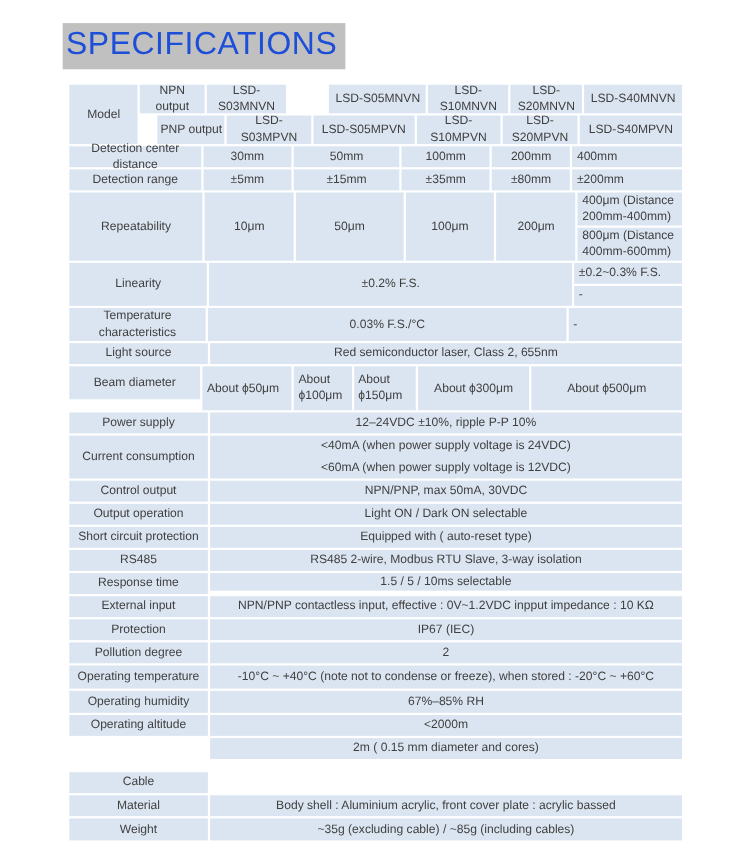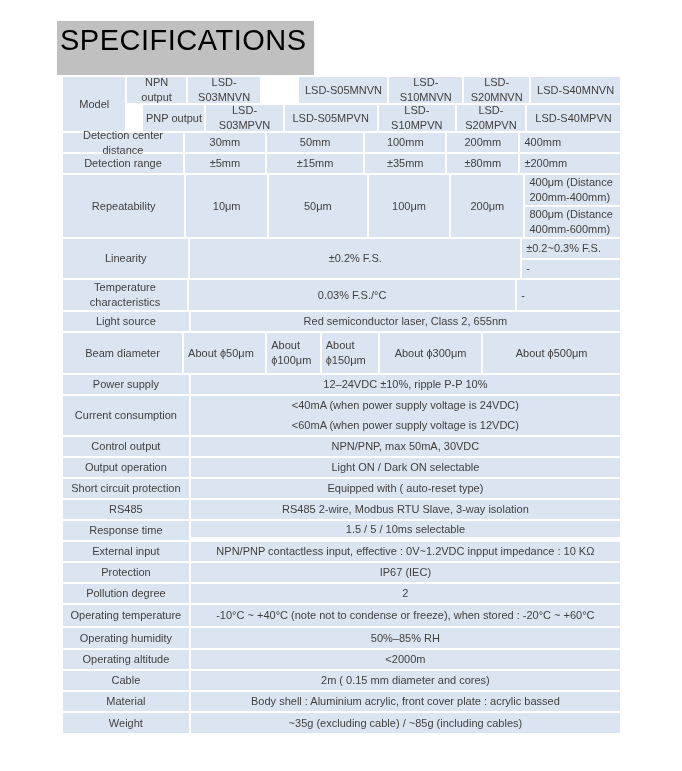--- a/index.html
+++ b/index.html
@@ -2,22 +2,22 @@
 <html style="--page-bg: #ffffff; --title-bg: #c0c0c0; --cell-bg: #dbe5f1; --text-col: #3f3f3f;"><head>
 <meta charset="utf-8">
 <style>
   html, body { margin:0; padding:0; background:#ffffff; }
   .page {
     position:relative; width:682px; height:771px; background:var(--page-bg, #ffffff);
     font-family:"Liberation Sans", sans-serif; overflow:hidden;
   }
   .title {
     position:absolute; left:57px; top:21px;
-    background:var(--title-bg, #c0c0c0); color:#000000;
-    font-size:29px; line-height:38px; padding:0 7px 16px 3px;
+    background:var(--title-bg, #c0c0c0); color:#1d4ed8;
+    font-size:29px; line-height:38px; padding:0 7px 4px 3px;
     letter-spacing:0.5px; white-space:nowrap;
   }
   .spec-table {
     position:absolute; left:63px; top:77px; width:557px;
     display:flex; flex-direction:column; row-gap:2px;
   }
   .trow { display:flex; column-gap:2px; }
   .cell {
     background:var(--cell-bg, #dbe5f1); color:var(--text-col, #3f3f3f);
     font-size:11px; line-height:1.35;
@@ -98,21 +98,21 @@
       <div class="trow">
         <div class="cell" style="flex: 124 0 0px; height: 30px;">Temperature characteristics</div>
         <div class="cell" style="flex: 333 0 0px; height: 30px;">0.03% F.S./°C</div>
         <div class="cell left" style="flex: 100 0 0px; height: 30px;">-</div>
       </div>
       <div class="trow">
         <div class="cell" style="flex: 124 0 0px; height: 19px;">Light source</div>
         <div class="cell" style="flex: 433 0 0px; height: 19px;">Red semiconductor laser, Class 2, 655nm</div>
       </div>
       <div class="trow">
-        <div class="cell" style="flex: 124 0 0px; height: 40px;">Beam diameter</div>
+        <div class="cell" style="flex: 124 0 0px; height: 30px;">Beam diameter</div>
         <div class="cell left" style="flex: 81 0 0px; height: 40px;">About ϕ50μm</div>
         <div class="cell left" style="flex: 50 0 0px; height: 40px;">About ϕ100μm</div>
         <div class="cell left" style="flex: 54 0 0px; height: 40px;">About ϕ150μm</div>
         <div class="cell" style="flex: 105 0 0px; height: 40px;">About ϕ300μm</div>
         <div class="cell" style="flex: 143 0 0px; height: 40px;">About ϕ500μm</div>
       </div>
       <div class="trow">
         <div class="cell" style="flex: 124 0 0px; height: 19px;">Power supply</div>
         <div class="cell" style="flex: 433 0 0px; height: 19px;">12–24VDC ±10%, ripple P-P 10%</div>
       </div>
@@ -152,28 +152,28 @@
       <div class="trow">
         <div class="cell" style="flex: 124 0 0px; height: 19px;">Pollution degree</div>
         <div class="cell" style="flex: 433 0 0px; height: 19px;">2</div>
       </div>
       <div class="trow">
         <div class="cell" style="flex: 124 0 0px; height: 21px;">Operating temperature</div>
         <div class="cell" style="flex: 433 0 0px; height: 21px;">-10°C ~ +40°C (note not to condense or freeze), when stored : -20°C ~ +60°C</div>
       </div>
       <div class="trow">
         <div class="cell" style="flex: 124 0 0px; height: 20px;">Operating humidity</div>
-        <div class="cell" style="flex: 433 0 0px; height: 20px;">50%–85% RH</div>
+        <div class="cell" style="flex: 433 0 0px; height: 20px;">67%–85% RH</div>
       </div>
       <div class="trow">
         <div class="cell" style="flex: 124 0 0px; height: 19px;">Operating altitude</div>
         <div class="cell" style="flex: 433 0 0px; height: 19px;">&lt;2000m</div>
       </div>
       <div class="trow">
-        <div class="cell" style="flex: 124 0 0px; height: 19px;">Cable</div>
+        <div class="cell" style="flex: 124 0 0px; height: 19px; margin-top: 31px;">Cable</div>
         <div class="cell" style="flex: 433 0 0px; height: 19px;">2m ( 0.15 mm diameter and cores)</div>
       </div>
       <div class="trow">
         <div class="cell" style="flex: 124 0 0px; height: 19px;">Material</div>
         <div class="cell" style="flex: 433 0 0px; height: 19px;">Body shell : Aluminium acrylic, front cover plate : acrylic bassed</div>
       </div>
       <div class="trow">
         <div class="cell" style="flex: 124 0 0px; height: 20px;">Weight</div>
         <div class="cell" style="flex: 433 0 0px; height: 20px;">~35g (excluding cable) / ~85g (including cables)</div>
       </div>

